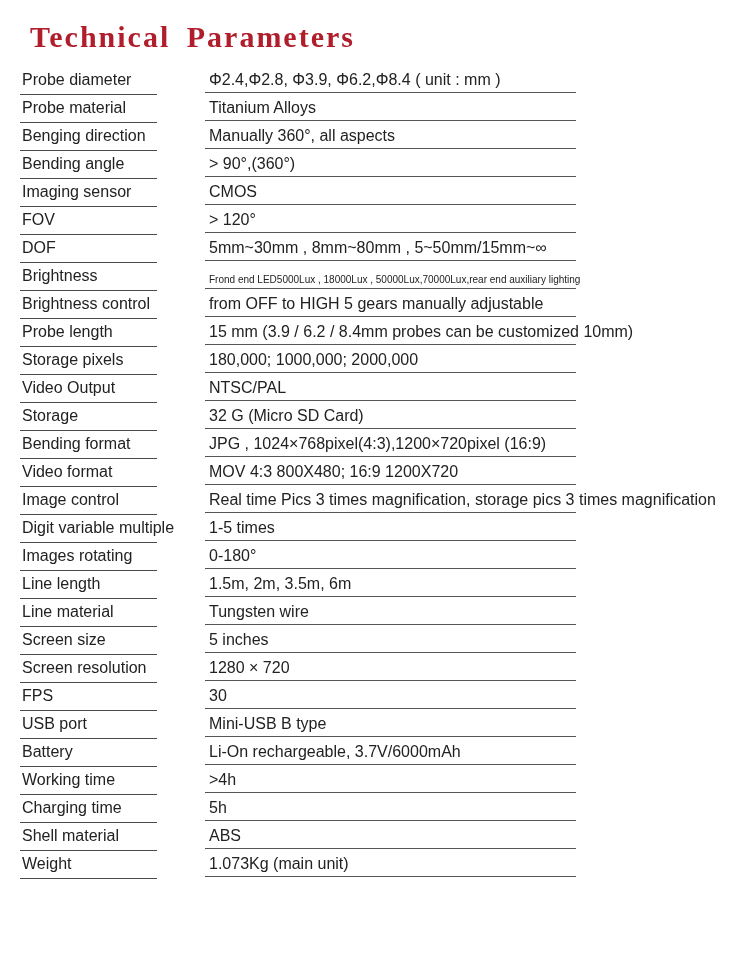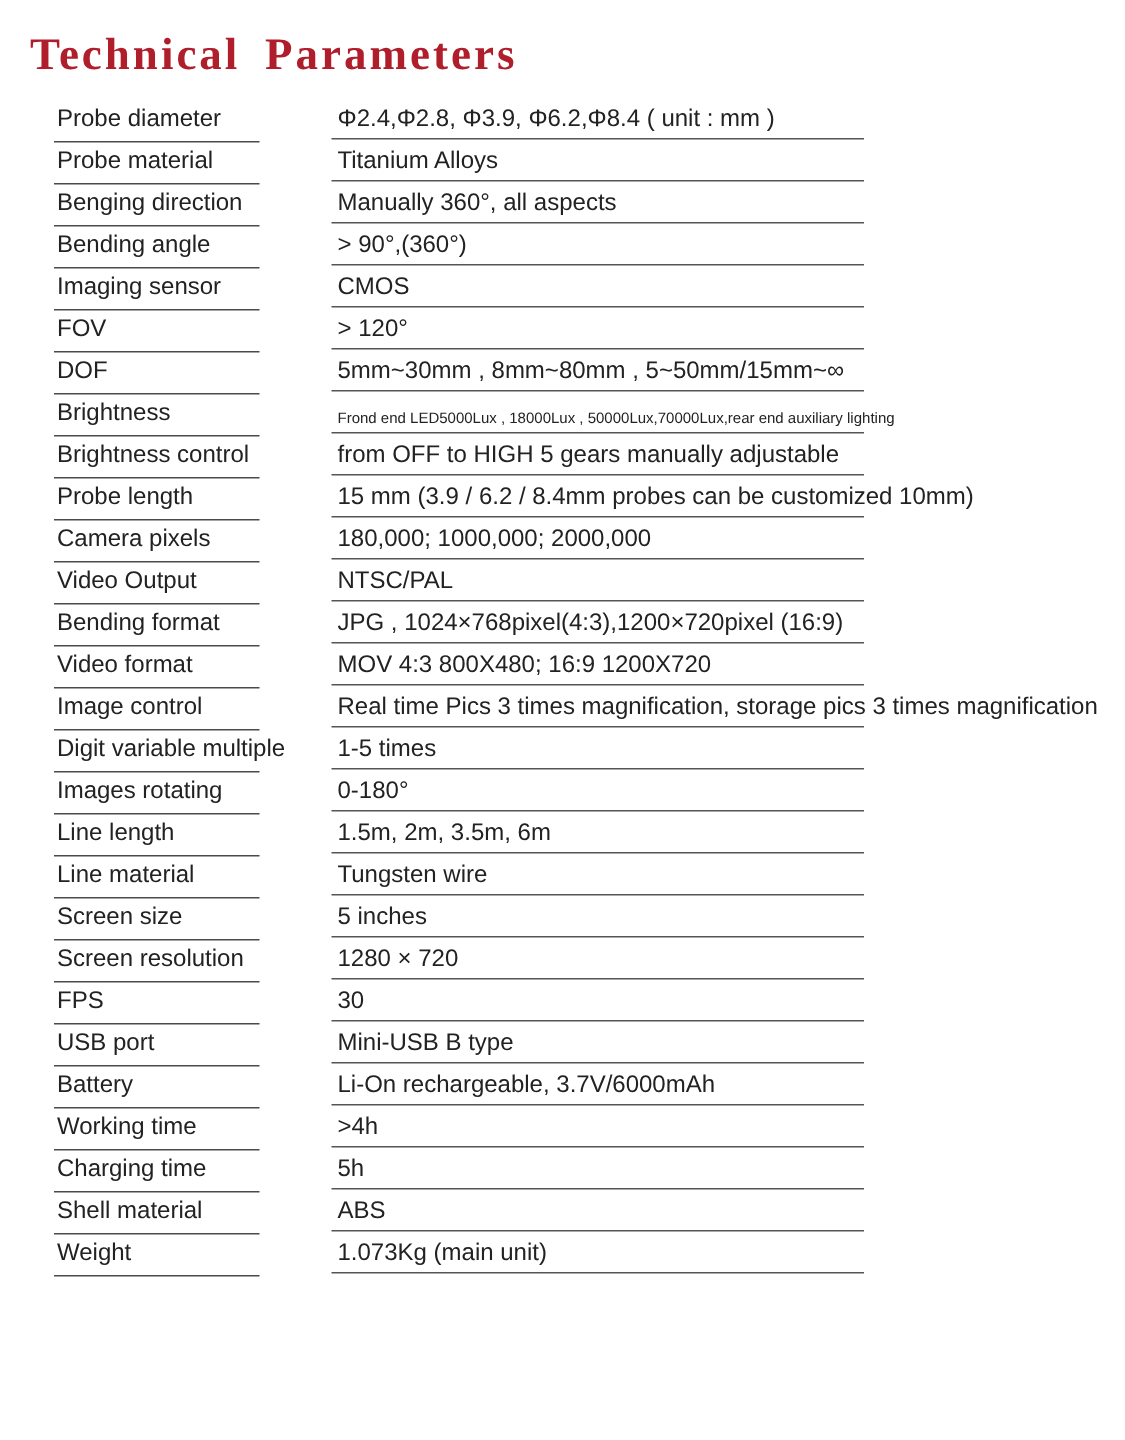--- a/index.html
+++ b/index.html
@@ -10,33 +10,32 @@
   }
   *{box-sizing:border-box;}
   html,body{margin:0;padding:0;}
   body{
     width:750px;height:960px;
     background:var(--bg-color);
     font-family:"Liberation Sans", sans-serif;
     overflow:hidden;
   }
   .title{
-    margin:20px 0 0 20px;
+    margin:20px 0 0 30px;
     font-family:"Liberation Serif", serif;
     font-weight:bold;
     font-size:30px;
     line-height:34px;
     letter-spacing:2px;
     word-spacing:7px;
     color:var(--title-color);
   }
   .spec-table{
     margin-top:13px;
     width:598px;
-    padding-left:16px;
   }
   .row{
     position:relative;
     height:28px;
   }
   .label-text{
     position:absolute;
     left:22px;
     bottom:6px;
     font-size:16px;
@@ -138,33 +137,39 @@
   </div>
 
   <div class="row">
     <span class="label-text">Probe length</span>
     <div class="label-line"></div>
     <span class="value-text">15 mm (3.9 / 6.2 / 8.4mm probes can be customized 10mm)</span>
     <div class="value-line"></div>
   </div>
 
   <div class="row">
-    <span class="label-text">Camera pixels</span>
+    <span class="label-text">Storage pixels</span>
     <div class="label-line"></div>
     <span class="value-text">180,000; 1000,000; 2000,000</span>
     <div class="value-line"></div>
   </div>
 
   <div class="row">
     <span class="label-text">Video Output</span>
     <div class="label-line"></div>
     <span class="value-text">NTSC/PAL</span>
     <div class="value-line"></div>
   </div>
 
+  <div class="row">
+    <span class="label-text">Storage</span>
+    <div class="label-line"></div>
+    <span class="value-text">32 G (Micro SD Card)</span>
+    <div class="value-line"></div>
+  </div>
 
   <div class="row">
     <span class="label-text">Bending format</span>
     <div class="label-line"></div>
     <span class="value-text">JPG , 1024×768pixel(4:3),1200×720pixel (16:9)</span>
     <div class="value-line"></div>
   </div>
 
   <div class="row">
     <span class="label-text">Video format</span>

